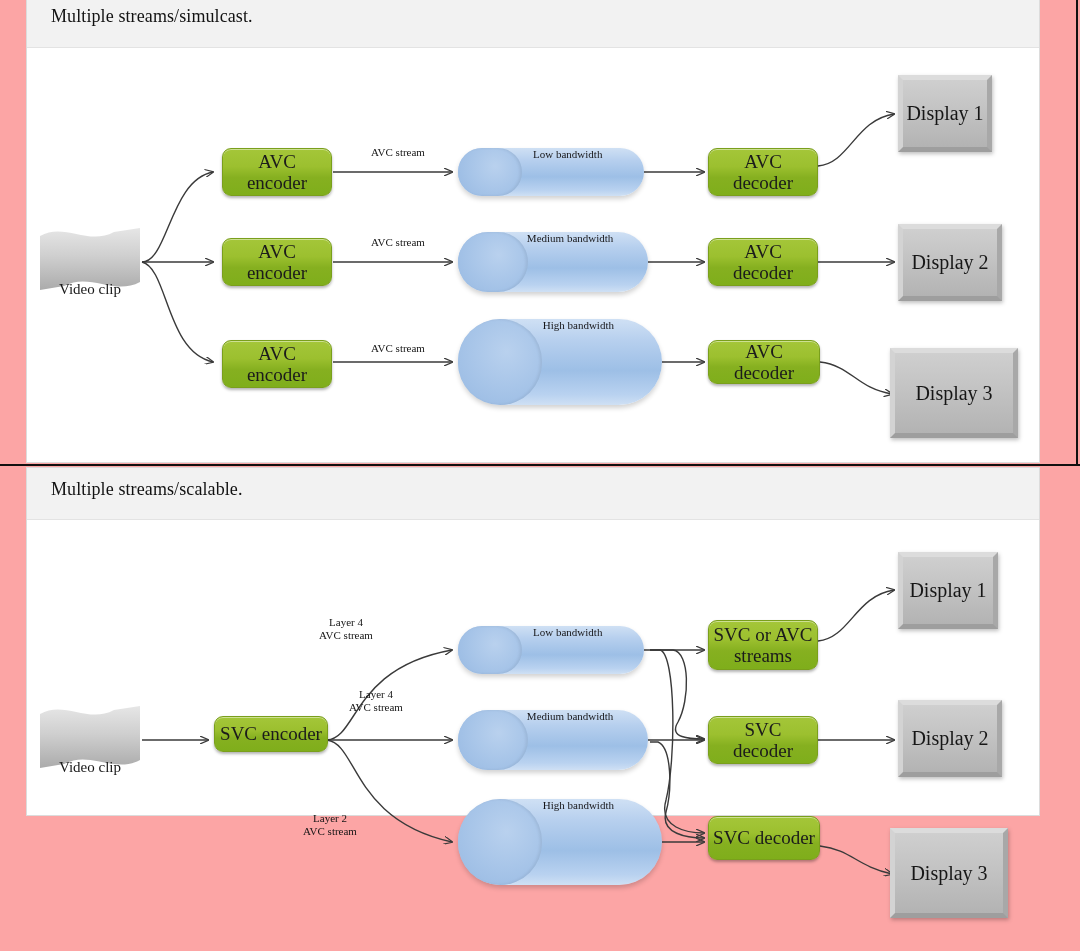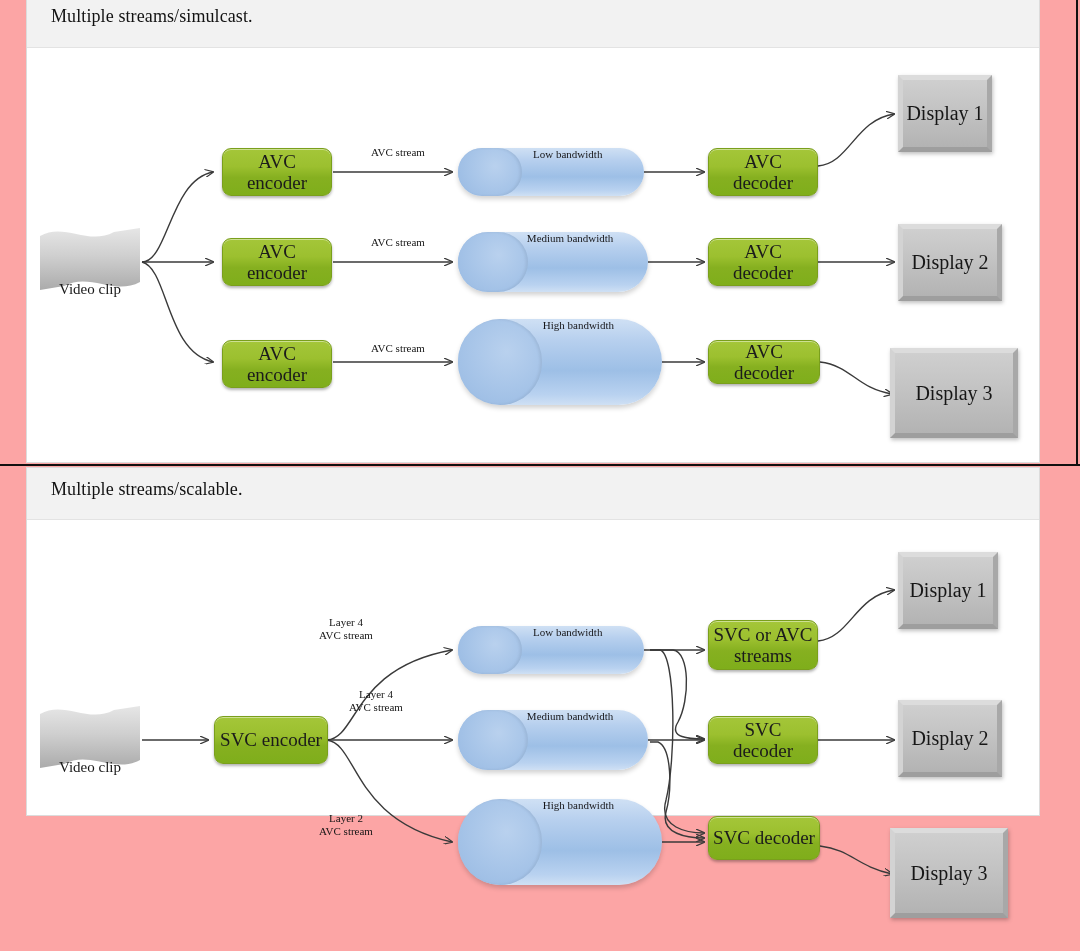--- a/index.html
+++ b/index.html
@@ -271,21 +271,21 @@
           <stop offset="0%" stop-color="#e6e6e6"></stop>
           <stop offset="45%" stop-color="#cfcfcf"></stop>
           <stop offset="100%" stop-color="#ababab"></stop>
         </linearGradient>
       </defs>
       <path d="M4,10 C28,-4 52,20 78,6 L104,2 L104,56 C78,70 54,46 28,60 L4,64 Z" fill="url(#clipg2)"></path>
     </svg>
     <span class="lbl">Video clip</span>
   </div>
 
-  <div class="node gbox" style="left:214px; top:716px; width:114px; height:48px;">SVC encoder</div>
+  <div class="node gbox" style="left:214px; top:716px; width:114px; height:36px;">SVC encoder</div>
 
   <div class="elabel" style="left:288px; top:616px; width:116px;">Layer 4
 AVC stream</div>
   <div class="node cyl" style="left:458px; top:626px; width:186px; height:48px;">
     <span class="cap" style="width:64px;"></span>
     <span class="lbl">Low
 bandwidth</span>
   </div>
   <div class="node gbox" style="left:708px; top:620px; width:110px; height:50px;">SVC or AVC
 streams</div>
@@ -294,21 +294,21 @@
   <div class="elabel" style="left:318px; top:688px; width:116px;">Layer 4
 AVC stream</div>
   <div class="node cyl" style="left:458px; top:710px; width:190px; height:60px;">
     <span class="cap" style="width:70px;"></span>
     <span class="lbl">Medium
 bandwidth</span>
   </div>
   <div class="node gbox" style="left:708px; top:716px; width:110px; height:48px;">SVC decoder</div>
   <div class="node disp" style="left:898px; top:700px; width:104px; height:77px;">Display 2</div>
 
-  <div class="elabel" style="left:288px; top:812px; width:116px;">Layer 2
+  <div class="elabel" style="left:272px; top:812px; width:116px;">Layer 2
 AVC stream</div>
   <div class="node cyl" style="left:458px; top:799px; width:204px; height:86px;">
     <span class="cap" style="width:84px;"></span>
     <span class="lbl">High
 bandwidth</span>
   </div>
   <div class="node gbox" style="left:708px; top:816px; width:112px; height:44px;">SVC decoder</div>
   <div class="node disp" style="left:890px; top:828px; width:118px; height:90px;">Display 3</div>
 
 </div>

